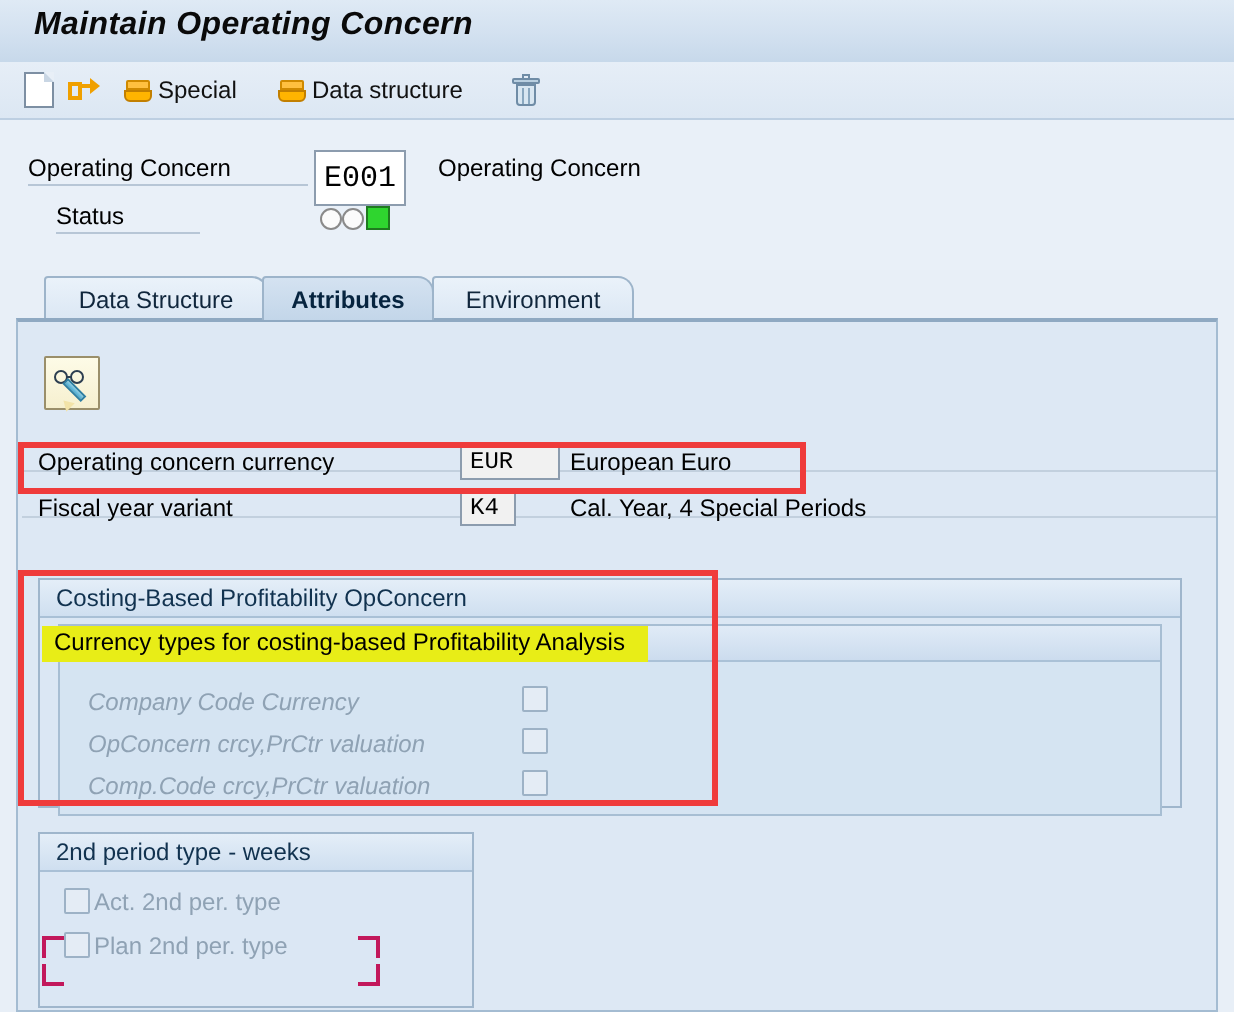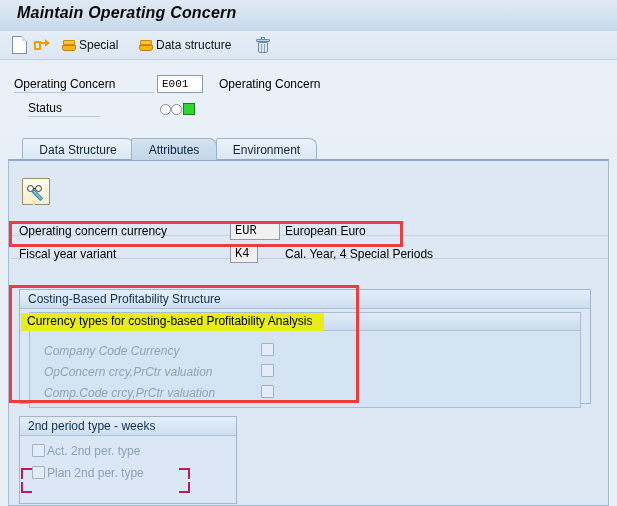--- a/index.html
+++ b/index.html
@@ -187,25 +187,25 @@
     border-bottom: 1px solid #b7c6d6;
     padding-bottom: 1px;
     white-space: nowrap;
   }
   .hdr-input {
     position: absolute;
     background: #ffffff;
     border: 1px solid #8c9cae;
     box-sizing: border-box;
     font-family: "Liberation Mono", monospace;
-    font-size: 11px;
+    font-size: 15px;
     color: #000;
     padding: 1px 4px;
     line-height: 15px;
-    height: 18px;
+    height: 28px;
   }
   .hdr-text {
     position: absolute;
     font-size: 12px;
     color: #000;
     white-space: nowrap;
   }
   .status-lights {
     position: absolute;
     display: flex;
@@ -245,21 +245,21 @@
     color: #10263c;
     white-space: nowrap;
     border: 1px solid #9db4ca;
     border-bottom: none;
     border-radius: 2px 8px 0 0;
     background: linear-gradient(to bottom, #eaf2fa 0%, #dbe7f4 100%);
     transform: skewX(0deg);
   }
   .tab.active {
     background: linear-gradient(to bottom, #d4e2f1 0%, #c3d6e9 100%);
-    font-weight: normal;
+    font-weight: bold;
     color: #06243f;
     z-index: 3;
   }
   .tab .tab-inner { padding: 0 9px; }
 
   
   #content-panel {
     position: absolute;
     left: 8px; top: 159px;
     width: 601px; height: 347px;
@@ -528,21 +528,21 @@
   <div class="panel-label" style="left:10px; top:63px;">Operating concern currency</div>
   <input class="panel-input" style="left: 221px; top: 61px; width: 50px;" type="text" value="EUR">
   <div class="panel-label" style="left:276px; top:63px;">European Euro</div>
 
   <div class="row-underline" style="left:2px; top:97px; width:597px;"></div>
   <div class="panel-label" style="left:10px; top:86px;">Fiscal year variant</div>
   <input class="panel-input" style="left: 221px; top: 84px; width: 28px;" type="text" value="K4">
   <div class="panel-label" style="left:276px; top:86px;">Cal. Year, 4 Special Periods</div>
 
   <div class="groupbox" style="left:10px; top:128px; width:572px; height:115px;">
-    <div class="gb-title">Costing-Based Profitability Structure</div>
+    <div class="gb-title">Costing-Based Profitability OpConcern</div>
 
     <div class="subpanel" style="left:9px; top:22px; width:552px; height:96px;font-style:italic;">
       <div class="sp-title"></div>
 
       <div class="cb-row" style="left:14px; top:31px; color:#8fa2b4;">
         <span>Company Code Currency</span>
       </div>
       <div class="chkbox" style="left:231px; top:30px;"></div>
 
       <div class="cb-row" style="left:14px; top:52px; color:#8fa2b4;">

